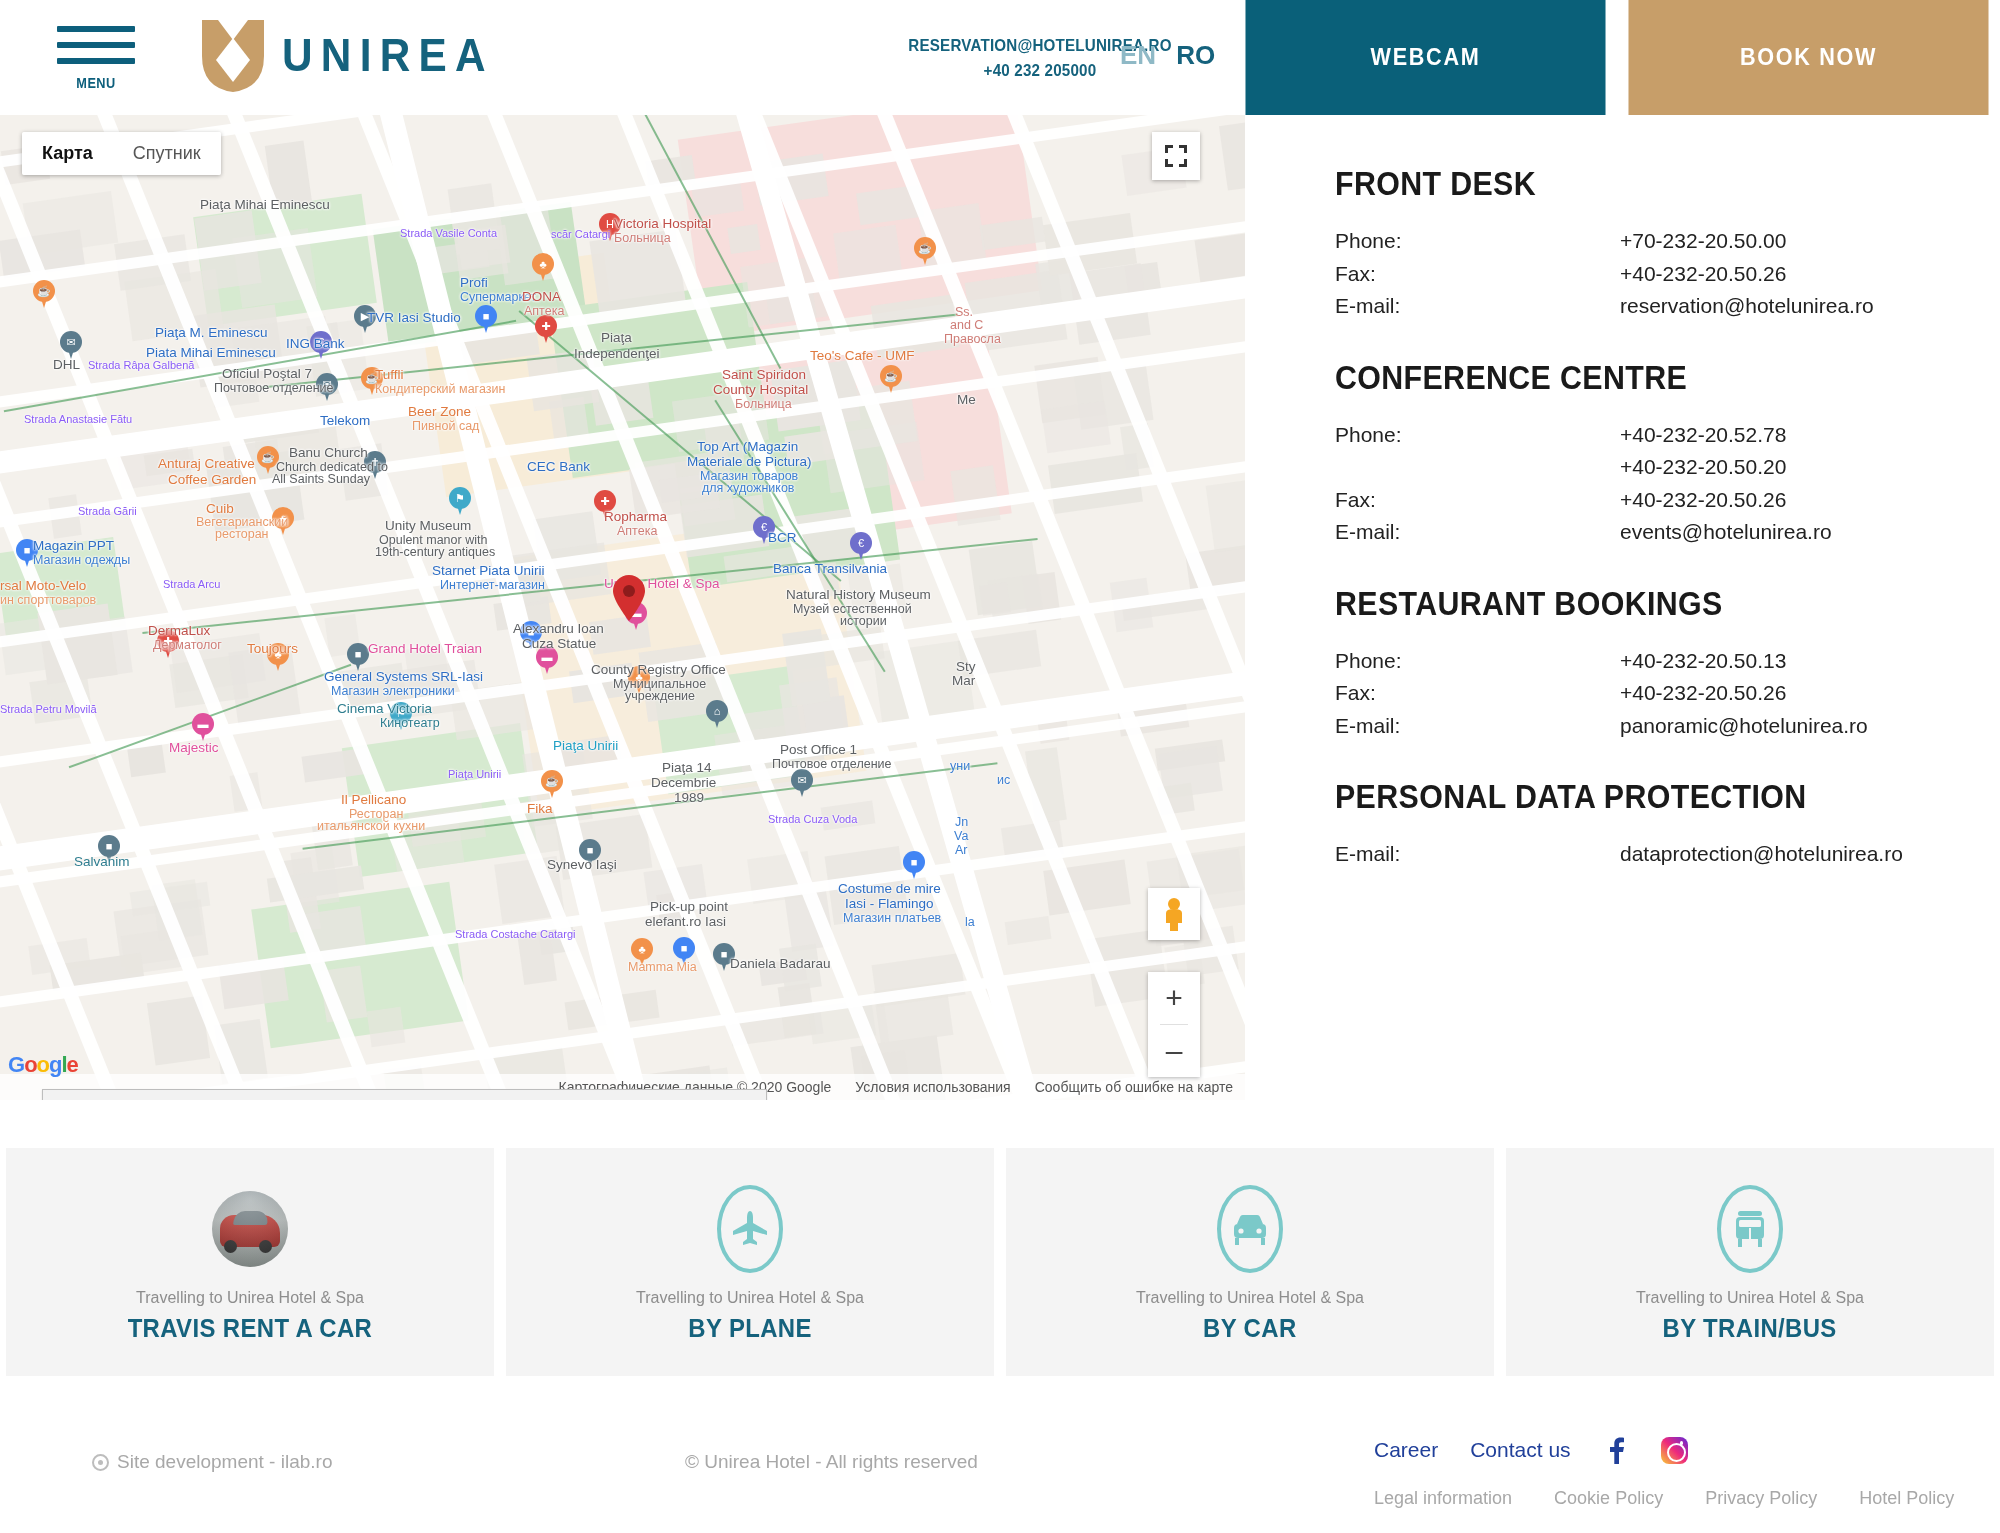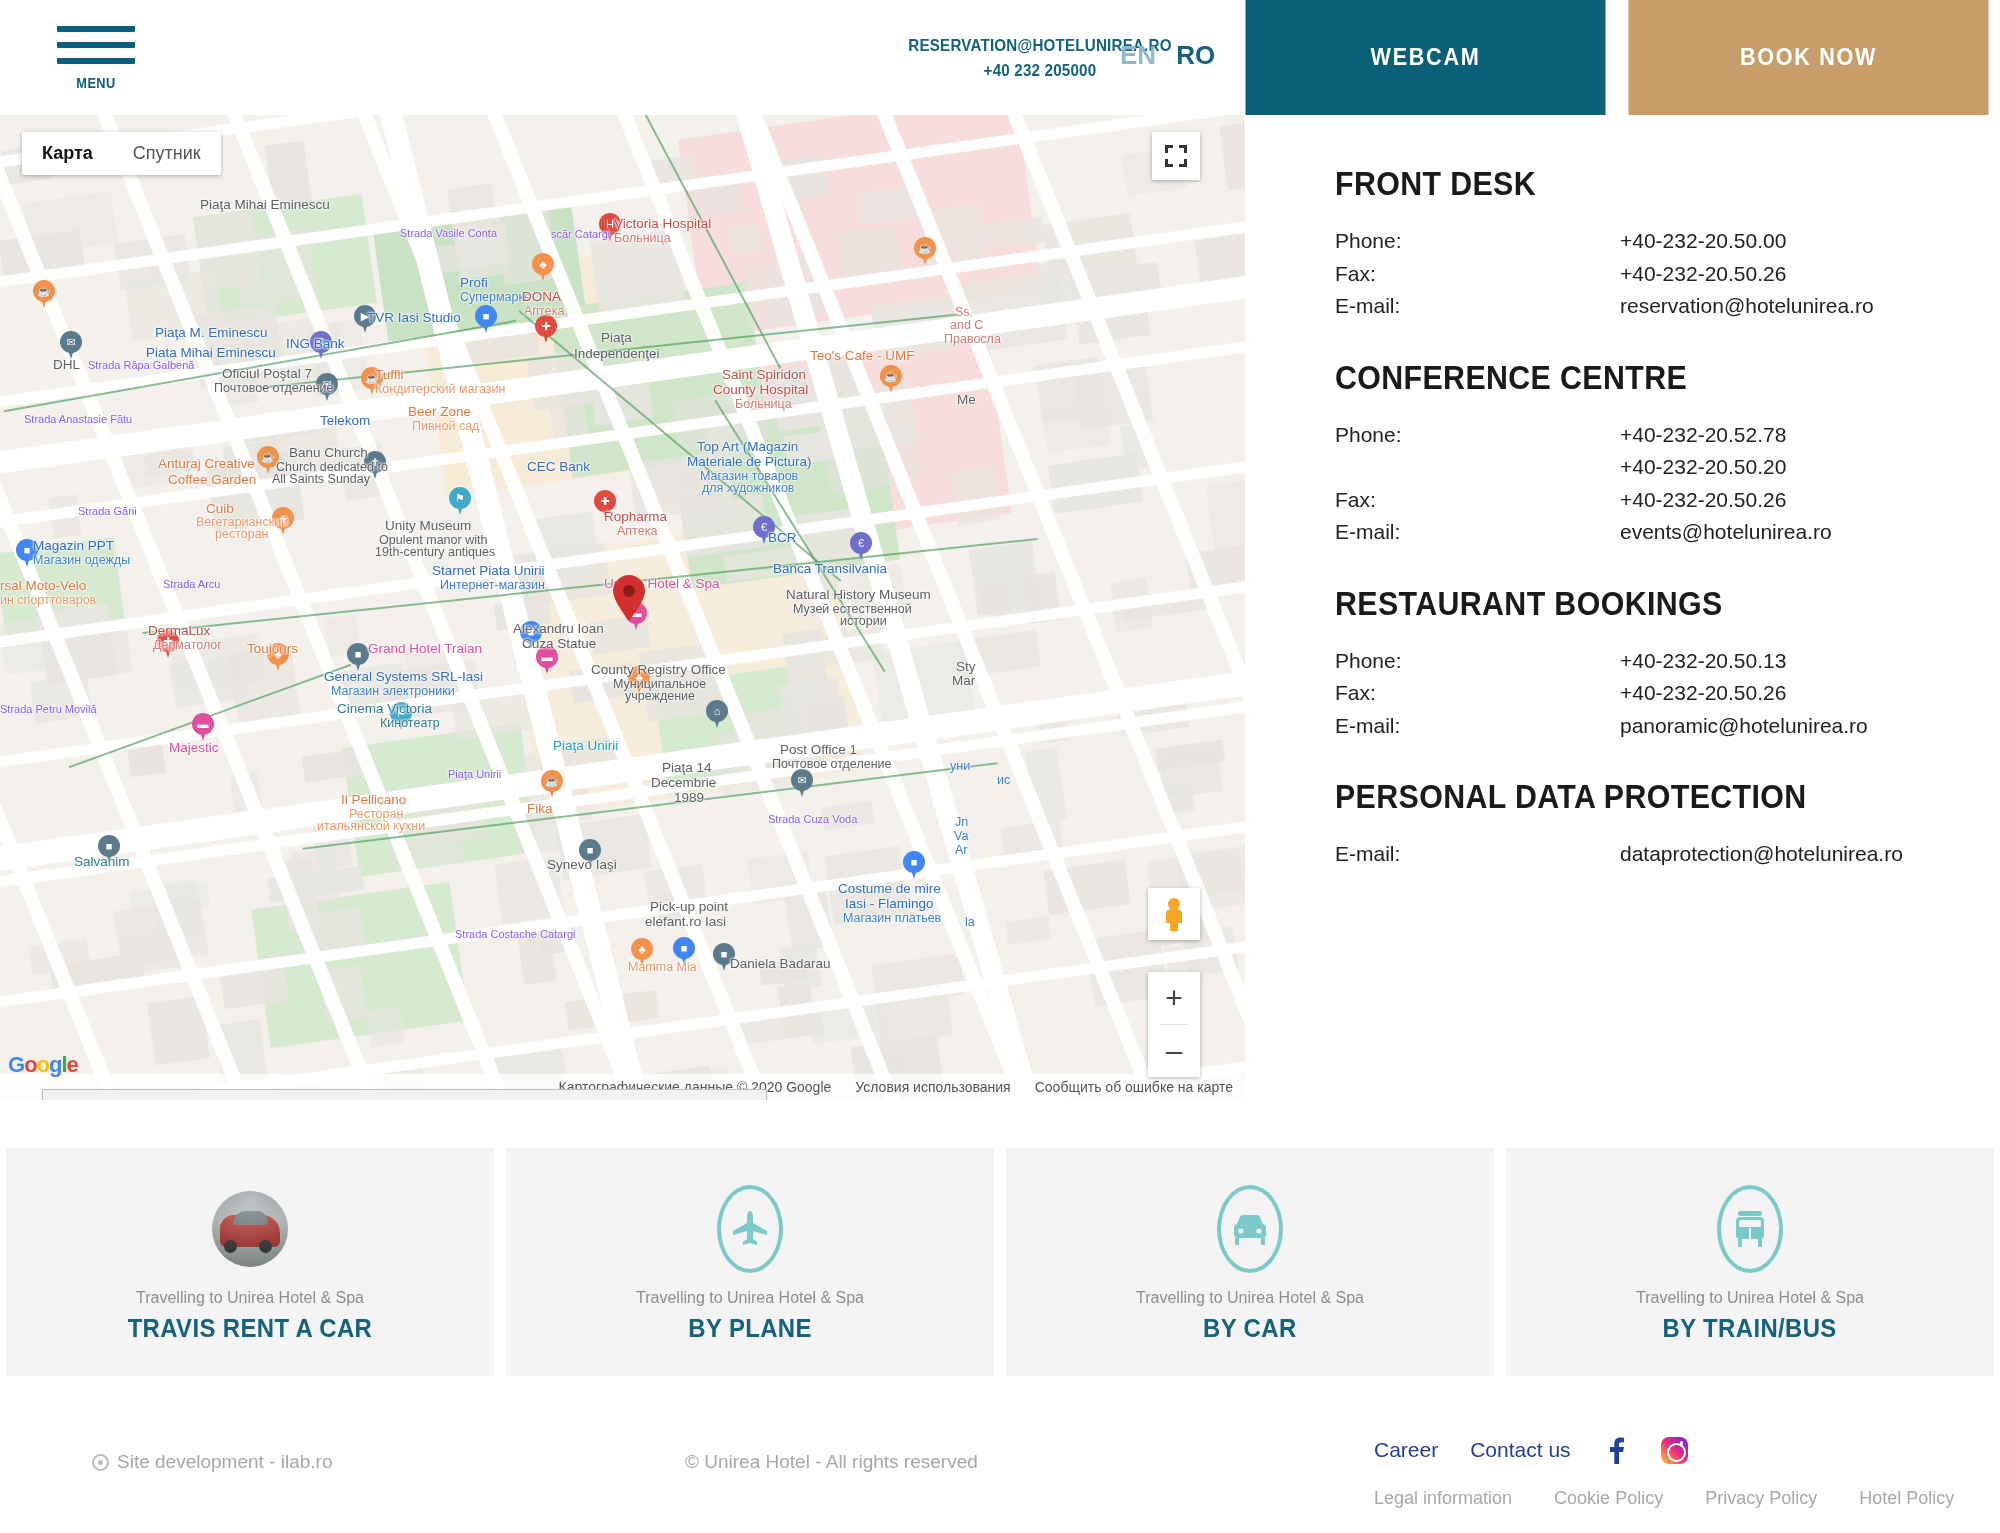--- a/index.html
+++ b/index.html
@@ -172,20 +172,30 @@
 <div class="page">
 
   <div class="header">
     <div class="menu-btn">
       <div class="bar"></div>
       <div class="bar"></div>
       <div class="bar"></div>
       <div class="menu-label">MENU</div>
     </div>
 
+    <div class="brand">
+      <div class="brand-mark">
+        <svg width="70" height="78" viewBox="0 0 70 78">
+          <path d="M4 4 L4 40 Q4 72 35 76 Q66 72 66 40 L66 4 L50 4 L35 24 L20 4 Z" fill="#c79e69"></path>
+          <path d="M35 24 L50 4 L35 4 Z" fill="#fff" opacity="0"></path>
+          <path d="M35 22 L52 44 L35 66 L18 44 Z" fill="#ffffff"></path>
+        </svg>
+      </div>
+      <div class="brand-name">UNIREA</div>
+    </div>
 
     <div class="hdr-contact">
       <span class="mail">RESERVATION@HOTELUNIREA.RO</span>
       <span class="tel">+40 232 205000</span>
     </div>
 
     <div class="lang">
       <span class="en">EN</span>
       <span class="ro">RO</span>
     </div>
@@ -757,21 +767,21 @@
       <span>Условия использования</span>
       <span>Сообщить об ошибке на карте</span>
     </div>
   </div>
 
   <div class="panel" id="panel">
       <div class="sec">
         <h2>FRONT DESK</h2>
         <div class="row">
           <div class="k">Phone:</div>
-          <div class="v">+40-232-20.50.00</div>
+          <div class="v">+70-232-20.50.00</div>
         </div>
         <div class="row">
           <div class="k">Fax:</div>
           <div class="v">+40-232-20.50.26</div>
         </div>
         <div class="row">
           <div class="k">E-mail:</div>
           <div class="v">reservation@hotelunirea.ro</div>
         </div>
       </div>

